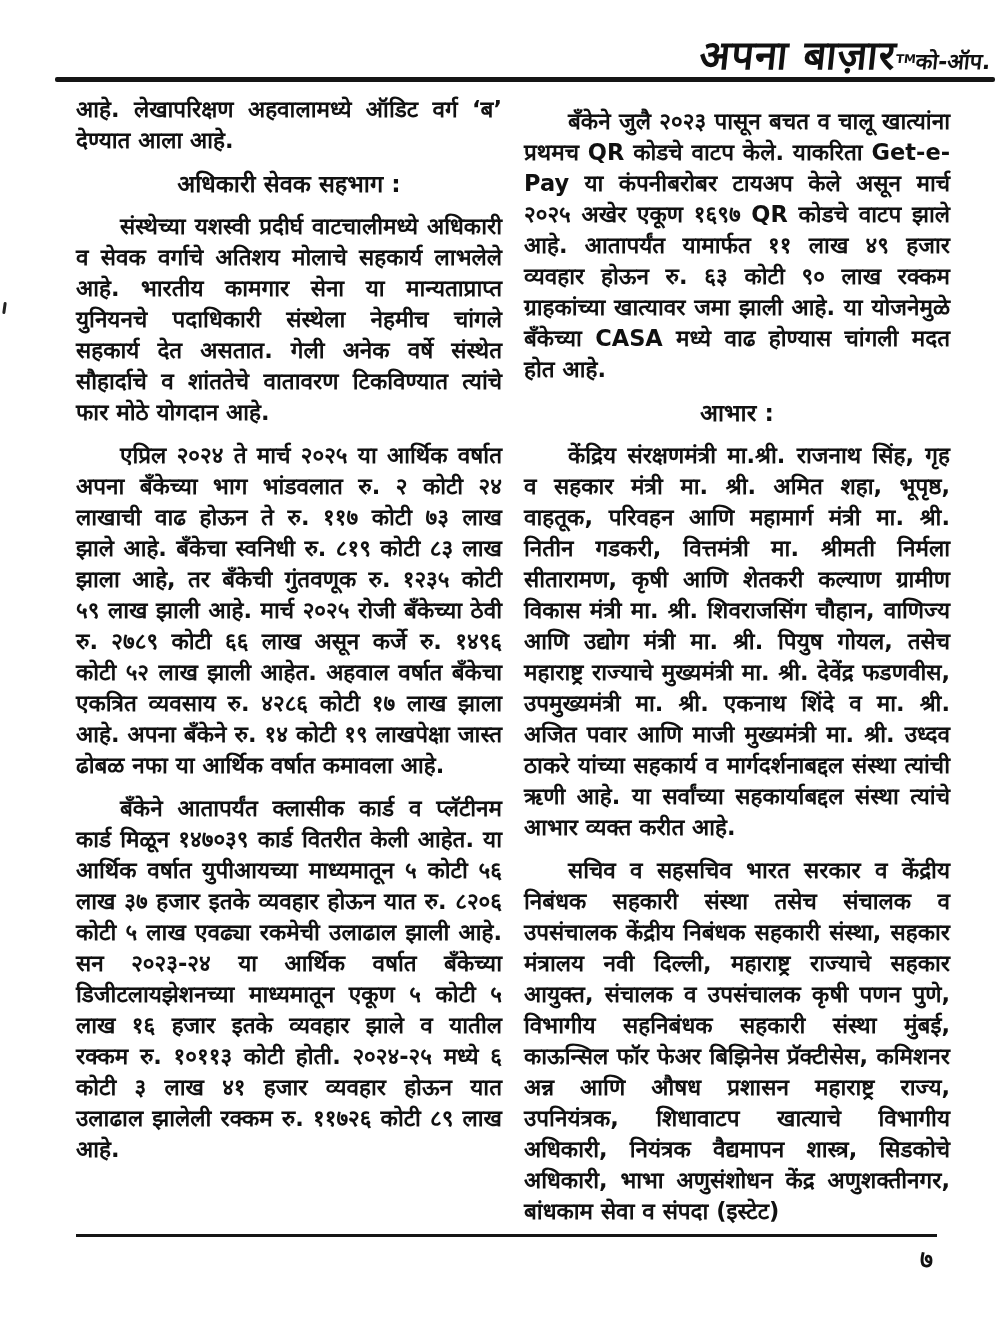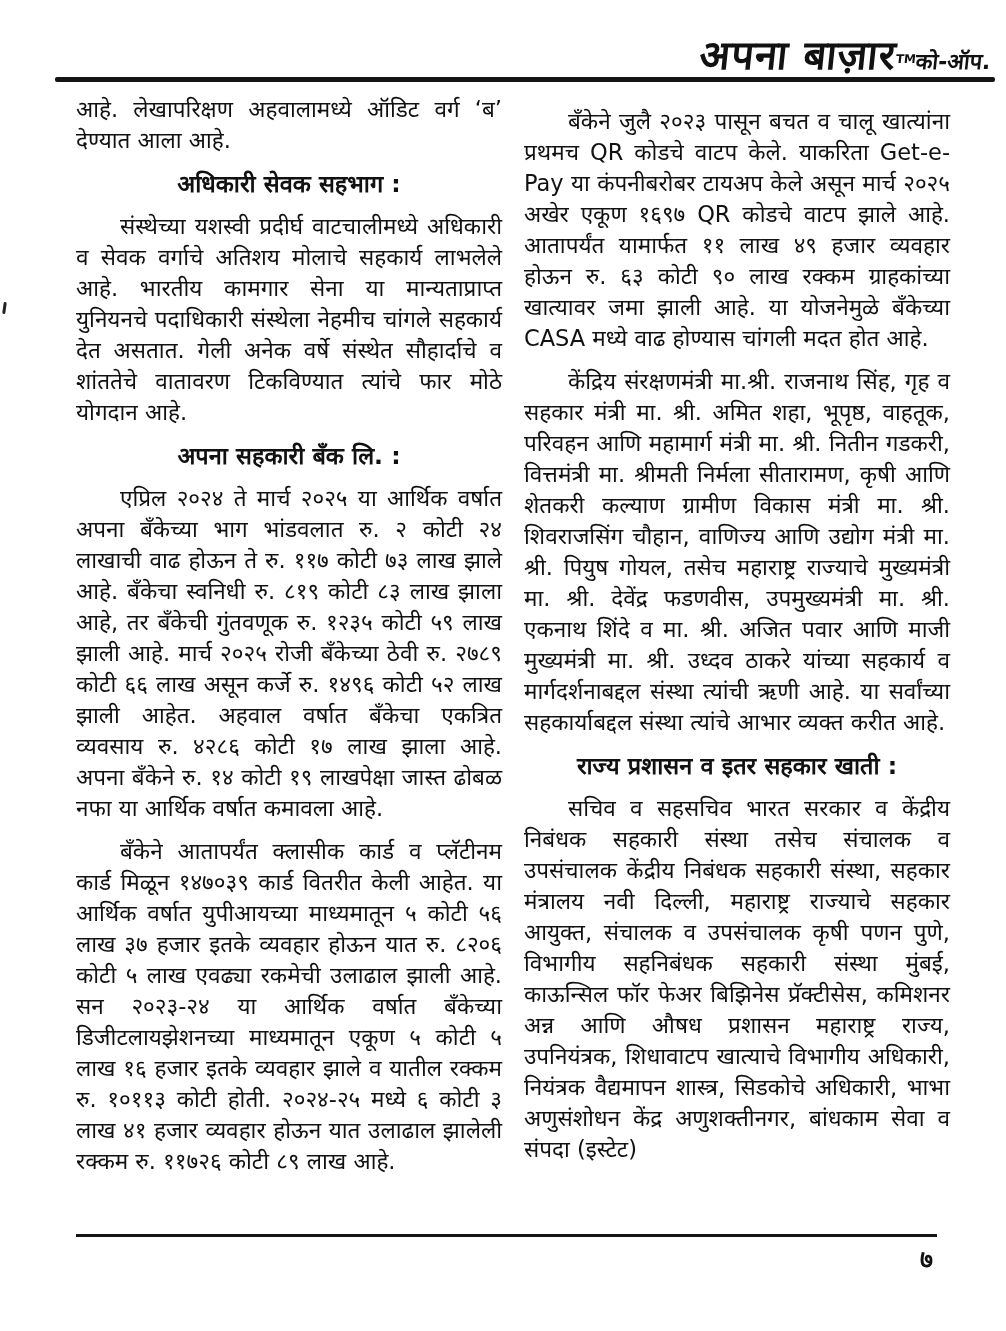--- a/index.html
+++ b/index.html
@@ -61,20 +61,21 @@
   }
   .col {
     width: 426px;
   }
   .col p {
     margin: 0 0 9px 0;
     font-size: 22.5px;
     line-height: 31px;
     text-align: justify;
     letter-spacing: 0px;
+    font-weight: bold;
   }
   .col p.indent {
     text-indent: 44px;
     margin-top: 12px;
   }
   .col h3 {
     margin: 13px 0 7px 0;
     font-size: 23.5px;
     line-height: 30px;
     font-weight: 800;
@@ -117,29 +118,28 @@
   <div class="rule top-rule"></div>
 
   <div class="scan-artifact"></div>
 
   <main class="columns">
 
     <section class="col">
       <p>आहे. लेखापरिक्षण अहवालामध्ये ऑडिट वर्ग ‘ब’ देण्यात आला आहे.</p>
       <h3>अधिकारी सेवक सहभाग :</h3>
       <p class="indent">संस्थेच्या यशस्वी प्रदीर्घ वाटचालीमध्ये अधिकारी व सेवक वर्गाचे अतिशय मोलाचे सहकार्य लाभलेले आहे. भारतीय कामगार सेना या मान्यताप्राप्त युनियनचे पदाधिकारी संस्थेला नेहमीच चांगले सहकार्य देत असतात. गेली अनेक वर्षे संस्थेत सौहार्दाचे व शांततेचे वातावरण टिकविण्यात त्यांचे फार मोठे योगदान आहे.</p>
-      <h3>अपना सहकारी बँक लि. :</h3>
       <p class="indent">एप्रिल २०२४ ते मार्च २०२५ या आर्थिक वर्षात अपना बँकेच्या भाग भांडवलात रु. २ कोटी २४ लाखाची वाढ होऊन ते रु. ११७ कोटी ७३ लाख झाले आहे. बँकेचा स्वनिधी रु. ८१९ कोटी ८३ लाख झाला आहे, तर बँकेची गुंतवणूक रु. १२३५ कोटी ५९ लाख झाली आहे. मार्च २०२५ रोजी बँकेच्या ठेवी रु. २७८९ कोटी ६६ लाख असून कर्जे रु. १४९६ कोटी ५२ लाख झाली आहेत. अहवाल वर्षात बँकेचा एकत्रित व्यवसाय रु. ४२८६ कोटी १७ लाख झाला आहे. अपना बँकेने रु. १४ कोटी १९ लाखपेक्षा जास्त ढोबळ नफा या आर्थिक वर्षात कमावला आहे.</p>
       <p class="indent">बँकेने आतापर्यंत क्लासीक कार्ड व प्लॅटीनम कार्ड मिळून १४७०३९ कार्ड वितरीत केली आहेत. या आर्थिक वर्षात युपीआयच्या माध्यमातून ५ कोटी ५६ लाख ३७ हजार इतके व्यवहार होऊन यात रु. ८२०६ कोटी ५ लाख एवढ्या रकमेची उलाढाल झाली आहे. सन २०२३-२४ या आर्थिक वर्षात बँकेच्या डिजीटलायझेशनच्या माध्यमातून एकूण ५ कोटी ५ लाख १६ हजार इतके व्यवहार झाले व यातील रक्कम रु. १०११३ कोटी होती. २०२४-२५ मध्ये ६ कोटी ३ लाख ४१ हजार व्यवहार होऊन यात उलाढाल झालेली रक्कम रु. ११७२६ कोटी ८९ लाख आहे.</p>
     </section>
 
     <section class="col">
       <p class="indent">बँकेने जुलै २०२३ पासून बचत व चालू खात्यांना प्रथमच QR कोडचे वाटप केले. याकरिता Get-e-Pay या कंपनीबरोबर टायअप केले असून मार्च २०२५ अखेर एकूण १६९७ QR कोडचे वाटप झाले आहे. आतापर्यंत यामार्फत ११ लाख ४९ हजार व्यवहार होऊन रु. ६३ कोटी ९० लाख रक्कम ग्राहकांच्या खात्यावर जमा झाली आहे. या योजनेमुळे बँकेच्या CASA मध्ये वाढ होण्यास चांगली मदत होत आहे.</p>
+      <h3>आभार :</h3>
       <p class="indent">केंद्रिय संरक्षणमंत्री मा.श्री. राजनाथ सिंह, गृह व सहकार मंत्री मा. श्री. अमित शहा, भूपृष्ठ, वाहतूक, परिवहन आणि महामार्ग मंत्री मा. श्री. नितीन गडकरी, वित्तमंत्री मा. श्रीमती निर्मला सीतारामण, कृषी आणि शेतकरी कल्याण ग्रामीण विकास मंत्री मा. श्री. शिवराजसिंग चौहान, वाणिज्य आणि उद्योग मंत्री मा. श्री. पियुष गोयल, तसेच महाराष्ट्र राज्याचे मुख्यमंत्री मा. श्री. देवेंद्र फडणवीस, उपमुख्यमंत्री मा. श्री. एकनाथ शिंदे व मा. श्री. अजित पवार आणि माजी मुख्यमंत्री मा. श्री. उध्दव ठाकरे यांच्या सहकार्य व मार्गदर्शनाबद्दल संस्था त्यांची ऋणी आहे. या सर्वांच्या सहकार्याबद्दल संस्था त्यांचे आभार व्यक्त करीत आहे.</p>
-      <h3>राज्य प्रशासन व इतर सहकार खाती :</h3>
       <p class="indent">सचिव व सहसचिव भारत सरकार व केंद्रीय निबंधक सहकारी संस्था तसेच संचालक व उपसंचालक केंद्रीय निबंधक सहकारी संस्था, सहकार मंत्रालय नवी दिल्ली, महाराष्ट्र राज्याचे सहकार आयुक्त, संचालक व उपसंचालक कृषी पणन पुणे, विभागीय सहनिबंधक सहकारी संस्था मुंबई, काऊन्सिल फॉर फेअर बिझिनेस प्रॅक्टीसेस, कमिशनर अन्न आणि औषध प्रशासन महाराष्ट्र राज्य, उपनियंत्रक, शिधावाटप खात्याचे विभागीय अधिकारी, नियंत्रक वैद्यमापन शास्त्र, सिडकोचे अधिकारी, भाभा अणुसंशोधन केंद्र अणुशक्तीनगर, बांधकाम सेवा व संपदा (इस्टेट)</p>
     </section>
 
   </main>
 
   <div class="rule footer-rule"></div>
   <div class="page-number">७</div>
 
 </div>
 

